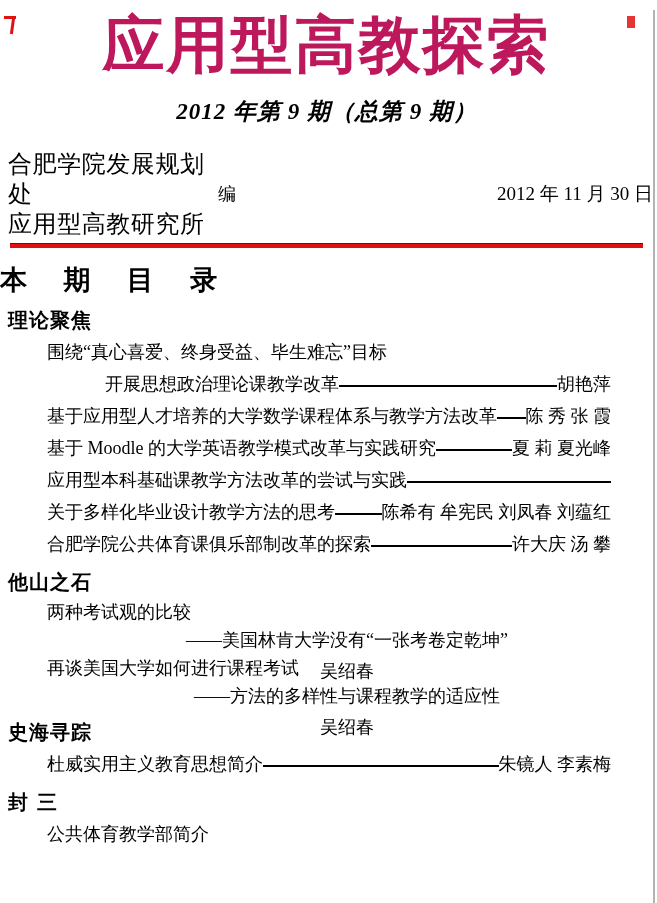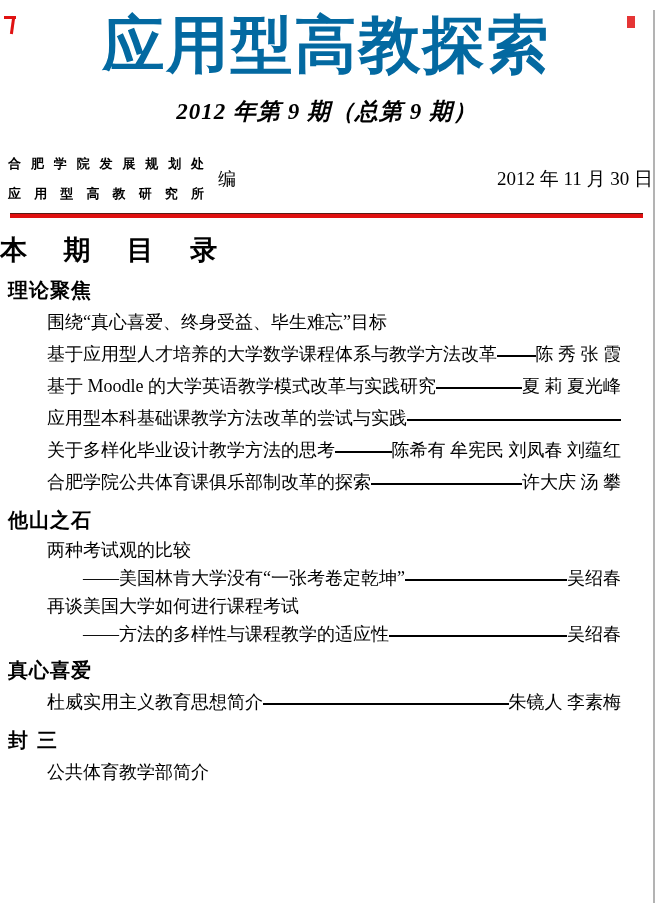--- a/index.html
+++ b/index.html
@@ -14,35 +14,34 @@
     box-sizing:border-box;background:#fff;
   }
   
   .artifact-tl{position:absolute;left:4px;top:4px;width:14px;height:22px;}
   .artifact-tl::before{content:"";position:absolute;left:0;top:2px;width:12px;height:3px;background:#e01212;}
   .artifact-tl::after{content:"";position:absolute;left:7px;top:4px;width:3px;height:16px;background:#e01212;transform:rotate(8deg);}
   .artifact-tr{position:absolute;right:18px;top:6px;width:8px;height:12px;background:#e01212;opacity:.85;}
   
   .journal-title{
     text-align:center;margin-top:10px;
-    font-size:62px;line-height:70px;font-weight:bold;color:#0369a1;
+    font-size:62px;line-height:70px;font-weight:bold;color:#be185d;
     letter-spacing:2px;white-space:nowrap;
   }
   .issue-line{
     text-align:center;margin-top:16px;font-size:23px;font-weight:bold;
     letter-spacing:1px;
     font-style:italic;
   }
   .pub-row{
     display:flex;align-items:center;margin:22px 0 0 8px;
   }
   .publisher{
-    width:196px;font-size:13px;line-height:30px;
+    width:196px;font-size:24px;line-height:30px;
     text-align:justify;
-    font-weight:bold;
   }
   .publisher div{text-align:justify;text-align-last:justify;}
   .editor{font-size:18px;margin-left:14px;align-self:center;}
   .issue-date{margin-left:auto;font-size:19px;white-space:nowrap;}
   .red-rule{
     margin:4px 10px 0 10px;height:4px;background:#e01010;
     border-top:1.5px solid #5a1a14;
   }
   
   .toc-heading{
@@ -52,26 +51,26 @@
   }
   .toc-rows{margin-top:4px;}
   .sec{
     font-family:"DejaVu Sans","Liberation Sans",sans-serif;
     font-weight:900;font-size:20px;line-height:24px;
     margin:10px 0 4px 8px;letter-spacing:1px;
   }
   .entry{
     display:flex;align-items:center;
     font-size:18px;line-height:32px;height:32px;
-    padding-right:32px;
+    padding-right:42px;
   }
   .entry.tight{line-height:28px;height:28px;}
   .indent1{padding-left:47px;}
   .indent2{padding-left:105px;}
-  .indent3{padding-left:83px;}
+  .indent3{padding-left:83px;flex-direction:column;}
   .etitle{white-space:nowrap;flex:none;}
   .lead{flex:1 1 auto;min-width:6px;height:2px;background:#000;margin-top:3px;}
   .authors{white-space:nowrap;flex:none;}
 </style>
 </head>
 <body>
 
 <div class="page">
 
   <div class="artifact-tl"></div>
@@ -91,20 +90,25 @@
   </div>
 
   <div class="red-rule"></div>
 
   <div class="toc-heading">本 期 目 录</div>
 
   <div class="toc-rows">
       <div class="sec">理论聚焦</div>
       <div class="entry indent1">
         <span class="etitle">围绕“真心喜爱、终身受益、毕生难忘”目标</span>
+      </div>
+      <div class="entry indent2">
+        <span class="etitle">开展思想政治理论课教学改革</span>
+        <span class="lead"></span>
+        <span class="authors">胡艳萍</span>
       </div>
       <div class="entry indent1">
         <span class="etitle">基于应用型人才培养的大学数学课程体系与教学方法改革</span>
         <span class="lead"></span>
         <span class="authors">陈 秀 张 霞</span>
       </div>
       <div class="entry indent1">
         <span class="etitle">基于 Moodle 的大学英语教学模式改革与实践研究</span>
         <span class="lead"></span>
         <span class="authors">夏 莉 夏光峰</span>
@@ -133,21 +137,21 @@
         <span class="authors">吴绍春</span>
       </div>
       <div class="entry indent1 tight">
         <span class="etitle">再谈美国大学如何进行课程考试</span>
       </div>
       <div class="entry indent3 tight">
         <span class="etitle">——方法的多样性与课程教学的适应性</span>
         <span class="lead"></span>
         <span class="authors">吴绍春</span>
       </div>
-      <div class="sec">真心喜爱</div>
+      <div class="sec">史海寻踪</div>
       <div class="entry indent1">
         <span class="etitle">杜威实用主义教育思想简介</span>
         <span class="lead"></span>
         <span class="authors">朱镜人 李素梅</span>
       </div>
       <div class="sec">封 三</div>
       <div class="entry indent1">
         <span class="etitle">公共体育教学部简介</span>
       </div>
     </div>

